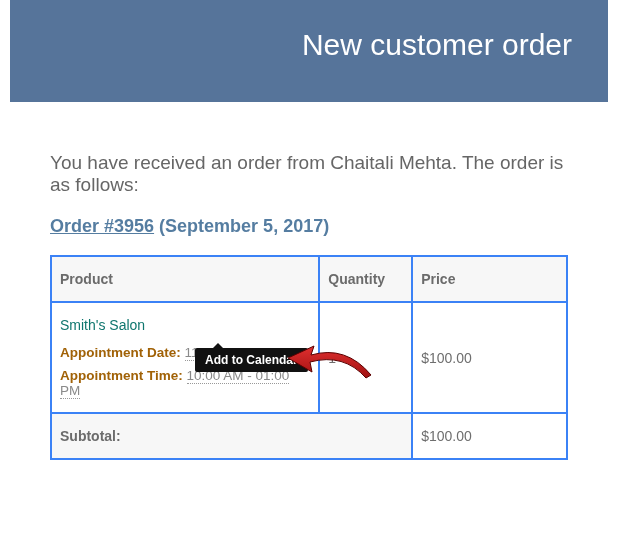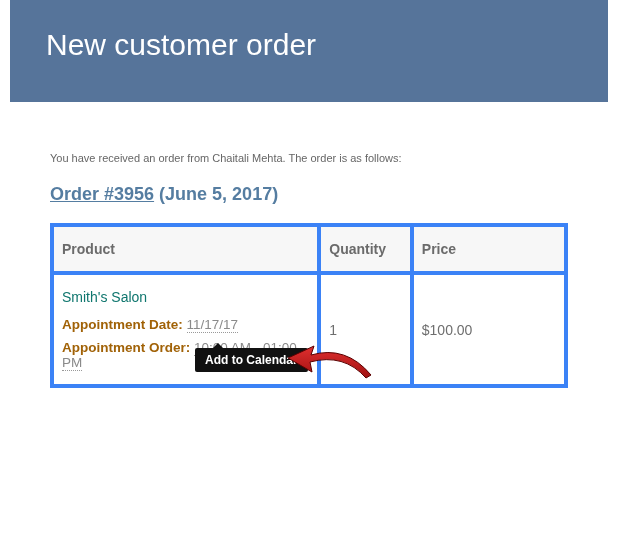--- a/index.html
+++ b/index.html
@@ -17,28 +17,29 @@
   }
   .header {
     background: #56749a;
     padding: 28px 36px 40px 36px;
   }
   .header h1 {
     color: #fff;
     font-weight: 300;
     font-size: 30px;
     margin: 0;
+    text-align: right;
   }
   .body {
     background: #fff;
     padding: 50px 40px 0 40px;
     color: #737373;
   }
   .intro {
-    font-size: 11px;
+    font-size: 19px;
     color: #666;
     margin: 0 0 20px 0;
   }
   .order-heading {
     font-size: 18px;
     font-weight: 700;
     margin: 0 0 18px 0;
   }
   .order-link {
     color: #557da1;
@@ -47,21 +48,21 @@
   .order-date {
     color: #557da1;
   }
   table.order {
     width: 100%;
     border-collapse: collapse;
     font-size: 14px;
     color: #6e6e6e;
   }
   table.order th, table.order td {
-    border: 4px solid #3b82f6;
+    border: 2px solid #3b82f6;
     padding: 14px 8px;
     text-align: left;
     vertical-align: middle;
   }
   table.order thead th {
     background: #f7f7f7;
     font-weight: 700;
     color: #6b6b6b;
   }
   table.order tbody th.summary {
@@ -115,21 +116,21 @@
 <div class="outer">
   <div class="header">
     <h1>New customer order</h1>
   </div>
 
   <div class="body">
     <p class="intro">You have received an order from Chaitali Mehta. The order is as follows:</p>
 
     <p class="order-heading">
       <a href="#" class="order-link">Order #3956</a>
-      <span class="order-date">(June 5, 2017)</span>
+      <span class="order-date">(September 5, 2017)</span>
     </p>
 
     <table class="order">
       <colgroup>
         <col style="width:52%">
         <col style="width:18%">
         <col style="width:30%">
       </colgroup>
       <thead>
         <tr>
@@ -140,25 +141,29 @@
       </thead>
       <tbody>
         <tr>
           <td class="product-cell">
             <p class="pname">Smith's Salon</p>
             <p class="meta-line">
               <span class="mk">Appointment Date:</span>
               <span class="dotted">11/17/17</span>
             </p>
             <p class="meta-line" style="margin-bottom:0">
-              <span class="mk">Appointment Order:</span>
+              <span class="mk">Appointment Time:</span>
               <span class="dotted">10:00 AM - 01:00 PM</span>
             </p>
           </td>
           <td>1</td>
+          <td>$100.00</td>
+        </tr>
+        <tr>
+          <th class="summary" colspan="2">Subtotal:</th>
           <td>$100.00</td>
         </tr>
       </tbody>
     </table>
   </div>
 </div>
 
 <div class="tooltip" style="left:195px; top:348px;">
   <span>Add to Calendar</span>
 </div>

